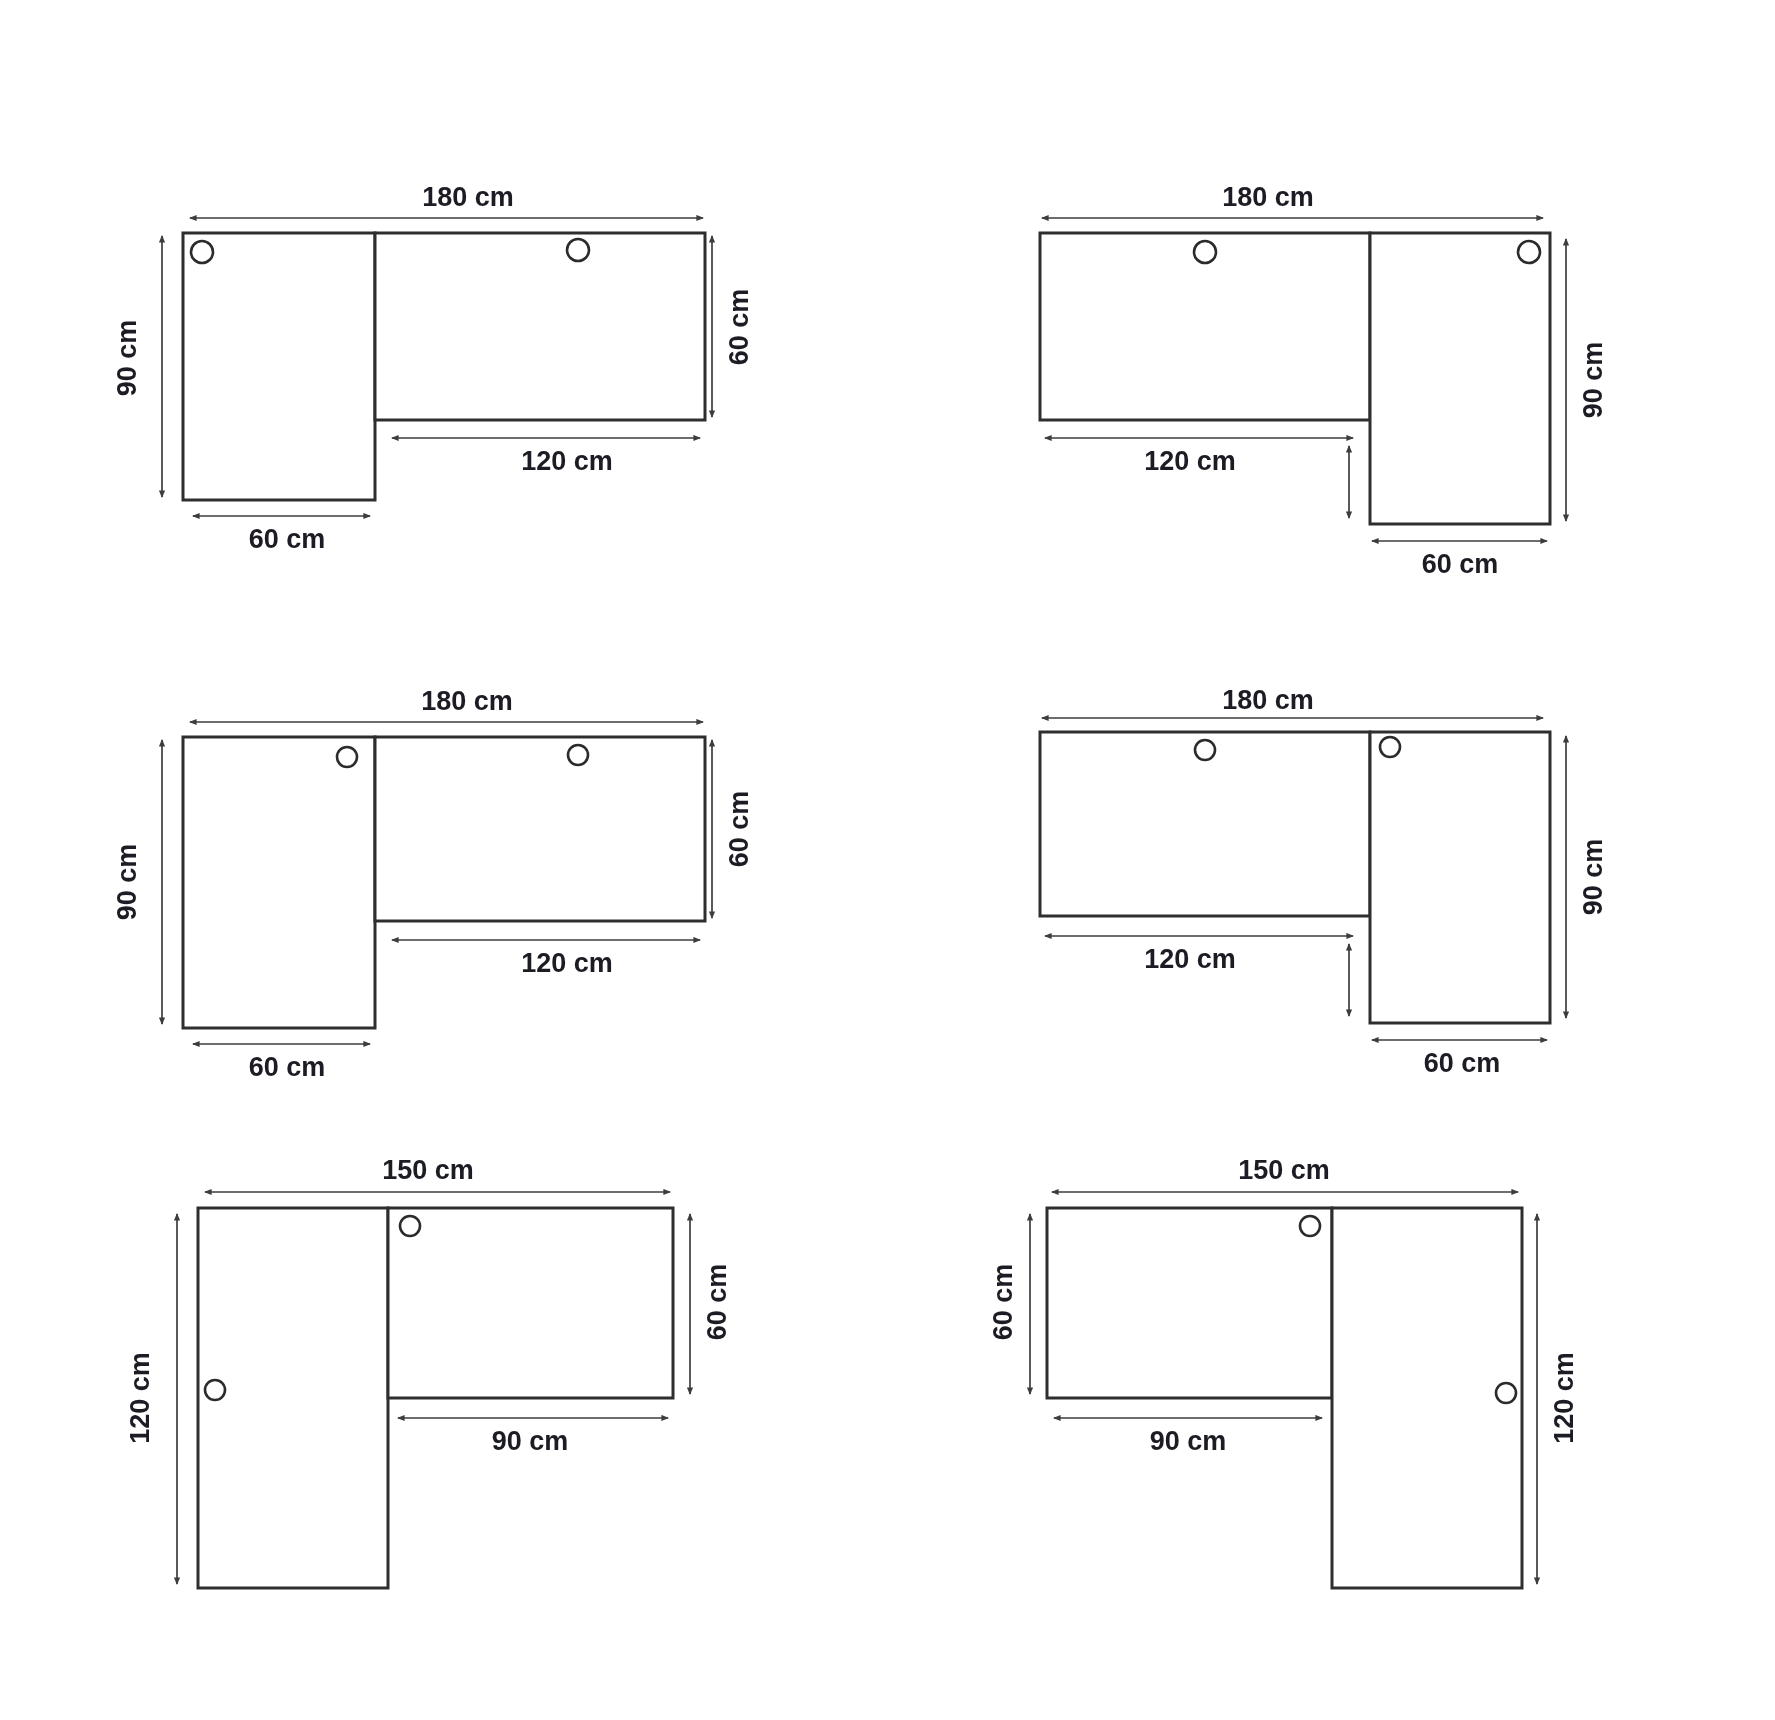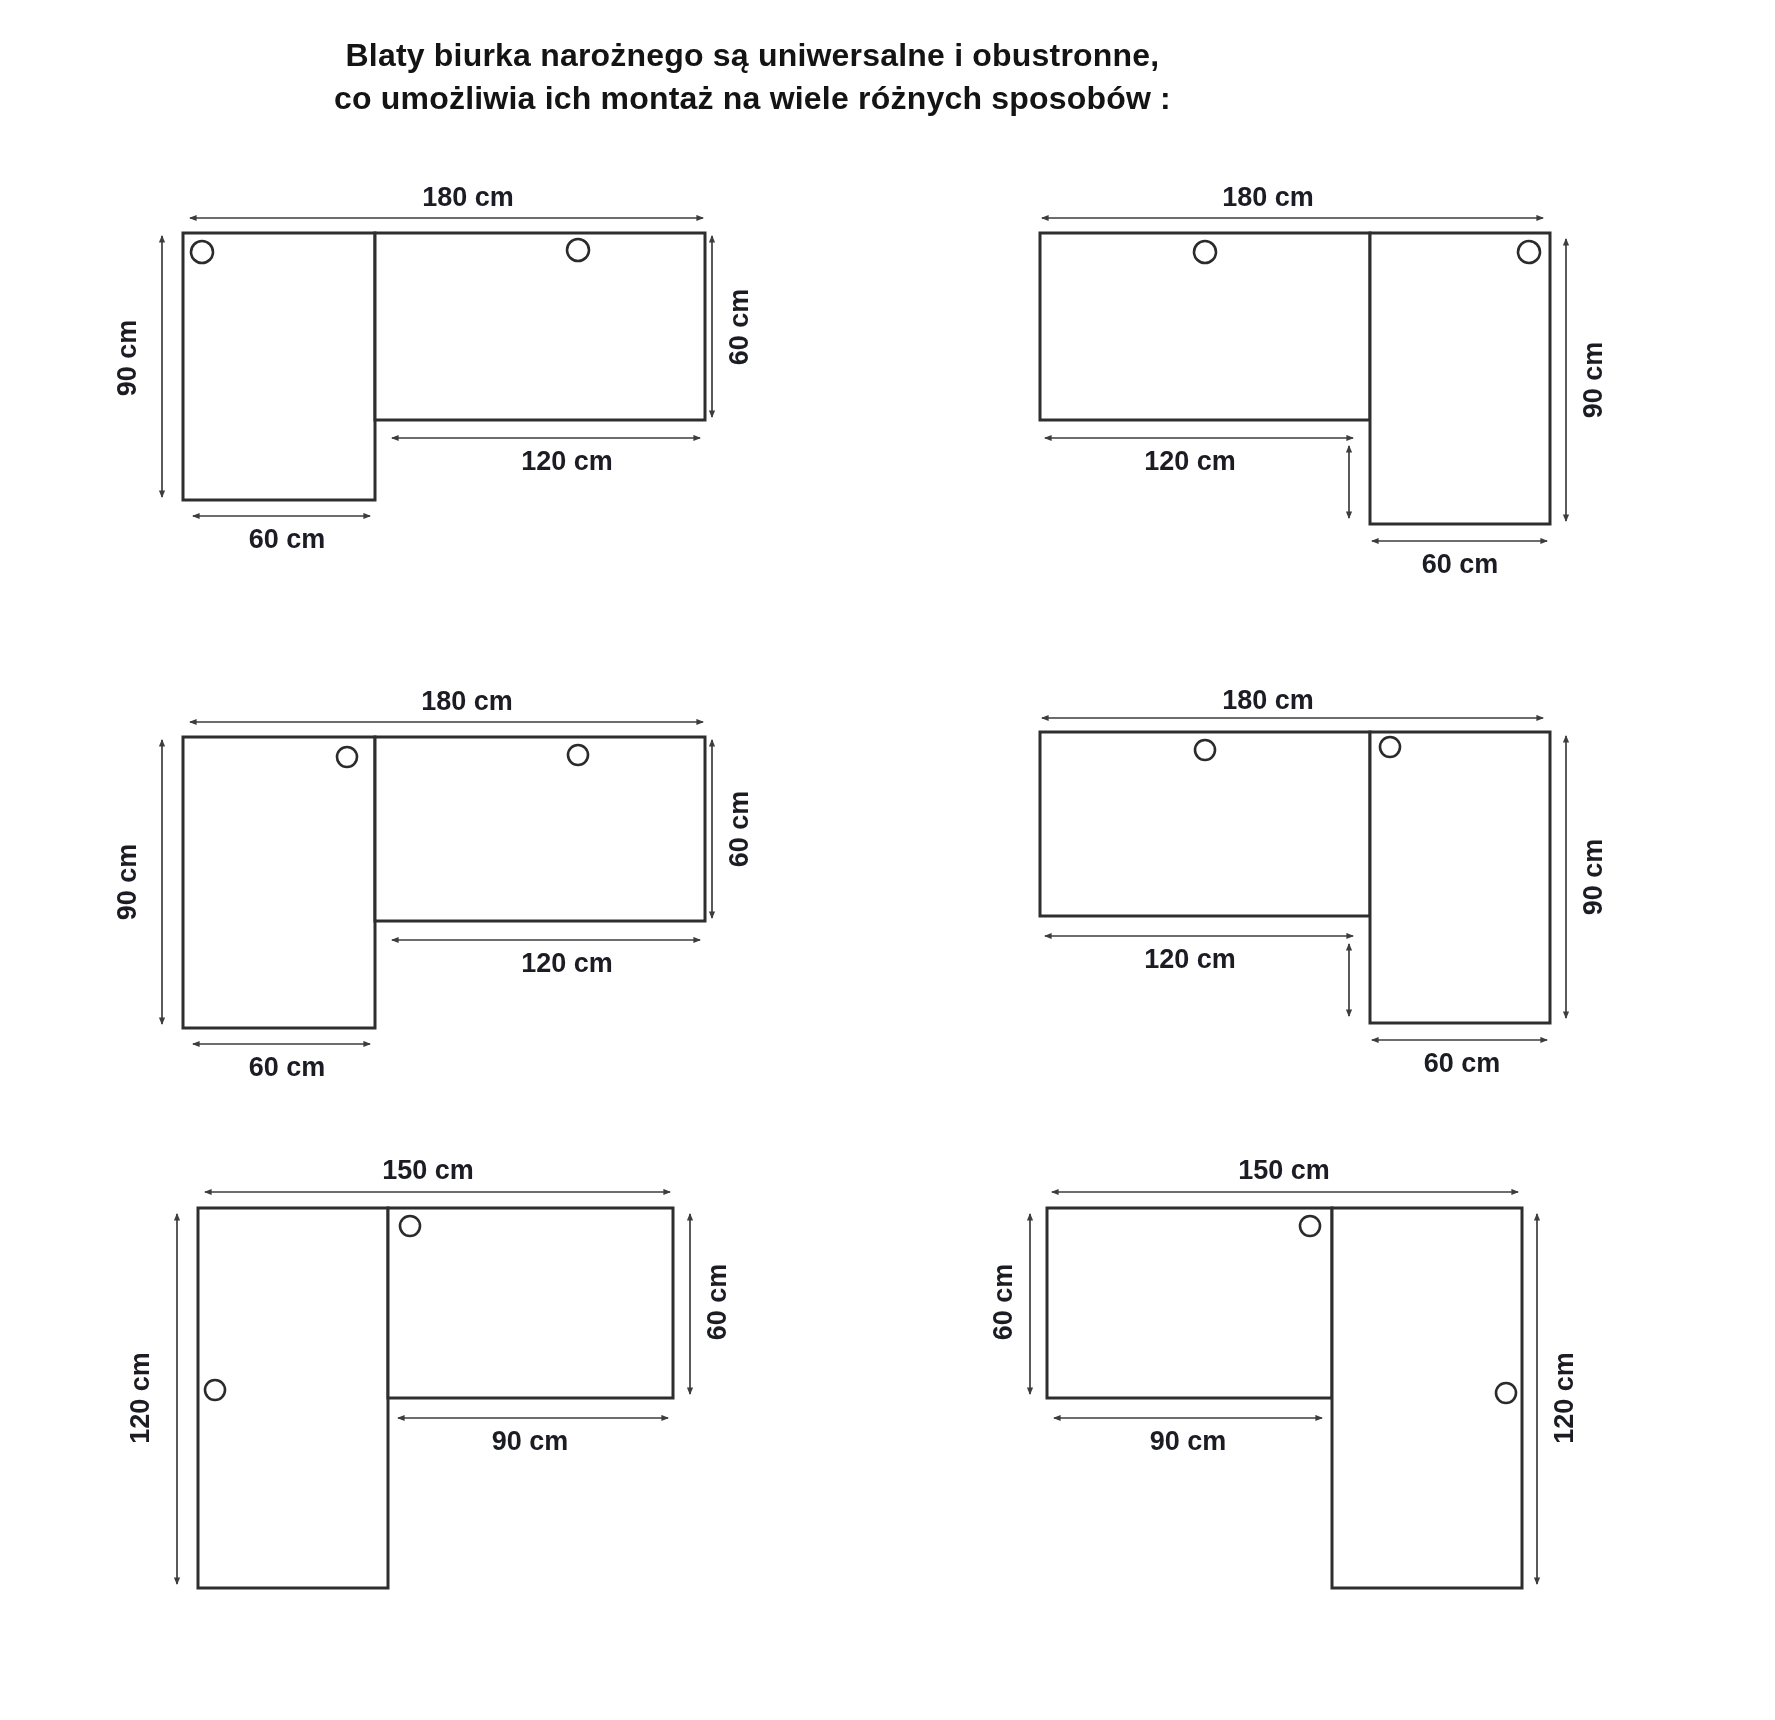--- a/index.html
+++ b/index.html
@@ -36,24 +36,20 @@
   }
   .panel{fill:#ffffff;stroke:#2e2e2e;stroke-width:3px;}
   .hole{fill:#ffffff;stroke:#2b2b2b;stroke-width:2.6px;}
   .dim-line{stroke:#3d3d3d;stroke-width:1.7px;fill:none;}
 </style>
 </head>
 <body>
 
 <div class="page">
 
-  <div class="title-block">
-    <div>Blaty biurka narożnego są uniwersalne i obustronne,</div>
-    <div>co umożliwia ich montaż na wiele różnych sposobów :</div>
-  </div>
 
   <svg id="canvas" class="diagram-canvas" width="1775" height="1720" viewBox="0 0 1775 1720" xmlns="http://www.w3.org/2000/svg">
     <defs>
       <marker id="arrowhead" markerWidth="9" markerHeight="8" refX="7.2" refY="3.5" orient="auto-start-reverse" markerUnits="userSpaceOnUse">
         <path d="M0.6,0.4 L8.2,3.5 L0.6,6.6 z" fill="#3d3d3d"></path>
       </marker>
     </defs>
     <g id="diagram-root">
         <g>
           <rect x="183" y="233" width="192" height="267" class="panel"></rect>

